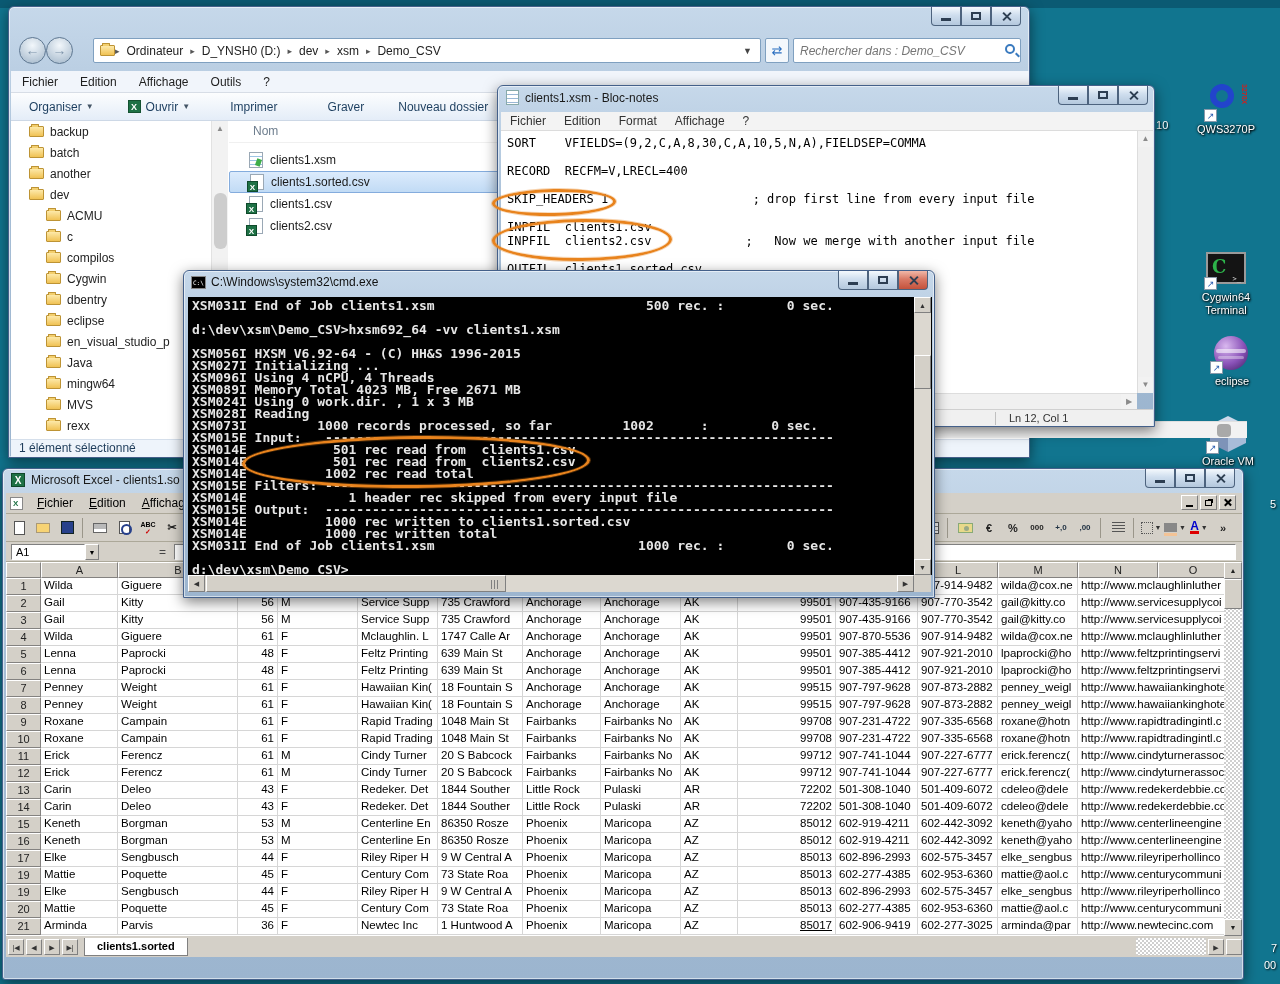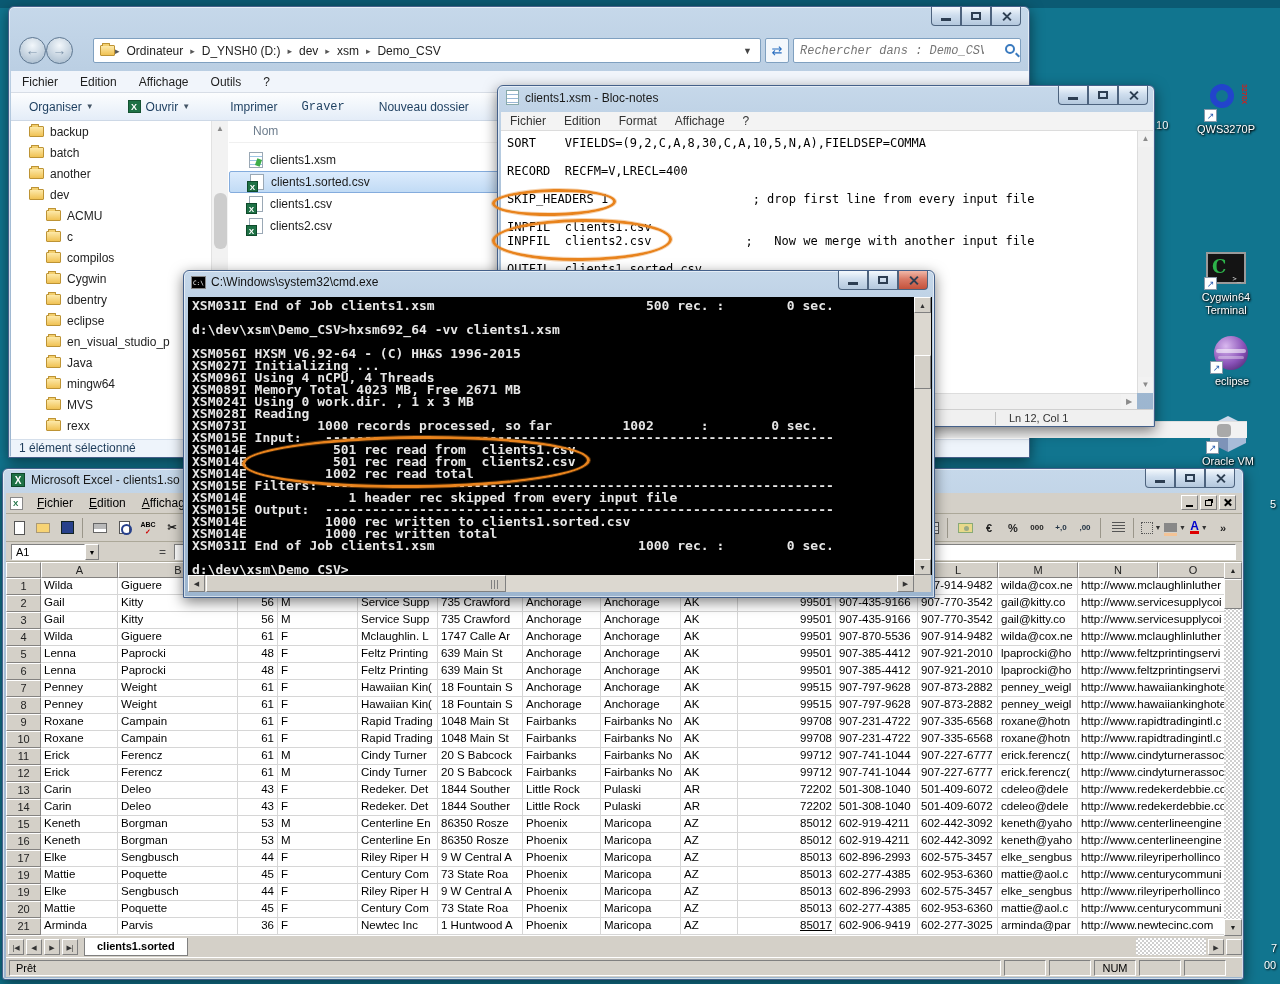--- a/index.html
+++ b/index.html
@@ -34,21 +34,21 @@
   .crumb-bar{position:absolute;left:80px;top:3px;width:668px;height:25px;background:#fff;
     border:1px solid #7fa0c0;border-radius:2px;display:flex;align-items:center;font-size:12px;color:#222;}
   .crumb-seg{padding:0 7px;white-space:nowrap;}
   .crumb-arrow{color:#555;font-size:9px;}
   .crumb-dd{margin-left:auto;padding:0 8px;color:#444;font-size:9px;}
   .refresh-btn{position:absolute;left:752px;top:3px;width:24px;height:25px;background:#f4f8fc;
     border:1px solid #7fa0c0;color:#2b6fc0;font-size:13px;text-align:center;line-height:23px;border-radius:2px;}
   .search-wrap{position:absolute;left:780px;top:3px;width:228px;height:25px;background:#fff;
     border:1px solid #7fa0c0;border-radius:2px;}
   .search-wrap input{position:absolute;inset:0;border:none;outline:none;width:196px;padding:6px 6px;
-    font-family:Liberation Mono, monospace;font-style:italic;font-size:12px;color:#777;background:transparent;}
+    font-family:Liberation Sans, sans-serif;font-style:italic;font-size:12px;color:#777;background:transparent;}
   .mag{position:absolute;right:5px;top:5px;width:10px;height:10px;border:2px solid #3a7abf;border-radius:50%;}
   .mag::after{content:"";position:absolute;left:8px;top:8px;width:5px;height:2px;background:#3a7abf;transform:rotate(45deg);}
   .ex-menubar{position:absolute;left:2px;top:64px;width:1018px;height:22px;background:#f1f5fb;
     border-bottom:1px solid #d7dde6;display:flex;align-items:center;font-size:12px;color:#1e1e1e;}
   .ex-menubar span{padding:0 11px;}
   .ex-cmdbar{position:absolute;left:2px;top:86px;width:1018px;height:28px;
     background:linear-gradient(#fcfdfe,#e4edf8);border-bottom:1px solid #cdd8e6;
     display:flex;align-items:center;font-size:12px;color:#1c3e5f;}
   .cb-item{margin-left:18px;display:flex;align-items:center;white-space:nowrap;}
   .dd{font-size:8px;margin-left:4px;color:#456;}
@@ -332,21 +332,21 @@
           <span class="dd">▼</span>
         </div>
       <div class="cb-item" style="margin-left:34px;">
           <span class="xl-badge">X</span>
           <span>Ouvrir</span>
           <span class="dd">▼</span>
         </div>
       <div class="cb-item" style="margin-left:40px;">
           <span>Imprimer</span>
         </div>
-      <div class="cb-item" style="margin-left:24px;font-family:Liberation Mono, monospace;">
+      <div class="cb-item" style="margin-left:50px;">
           <span>Graver</span>
         </div>
       <div class="cb-item" style="margin-left:34px;">
           <span>Nouveau dossier</span>
         </div>
     </div>
     <div class="ex-body">
       <div class="ex-tree" id="ex-tree">
           <div class="tree-row" style="padding-left: 18px;">
             <span class="folder"></span>
@@ -994,29 +994,20 @@
       <div class="tab-nav">|◀</div>
       <div class="tab-nav">◀</div>
       <div class="tab-nav">▶</div>
       <div class="tab-nav">▶|</div>
       <div class="sheet-tab">clients1.sorted</div>
       <div class="tab-filler"></div>
       <div class="tab-checker"></div>
       <div class="tab-nav">▶</div>
       <div class="tab-nav"></div>
     </div>
-    <div class="xl-status">
-      <div class="st-main">Prêt</div>
-      <div class="st-cell"></div>
-      <div class="st-cell"></div>
-      <div class="st-cell">NUM</div>
-      <div class="st-cell"></div>
-      <div class="st-cell"></div>
-      <div class="st-grip"></div>
-    </div>
   </div>
 
   <div id="cmd" class="win">
     <div class="cmd-title">
       <span class="cmd-icon">C:\</span>
       <span>C:\Windows\system32\cmd.exe</span>
     </div>
     <div class="wbtns">
       <div class="wbtn first">
           <div class="g-min"></div>

